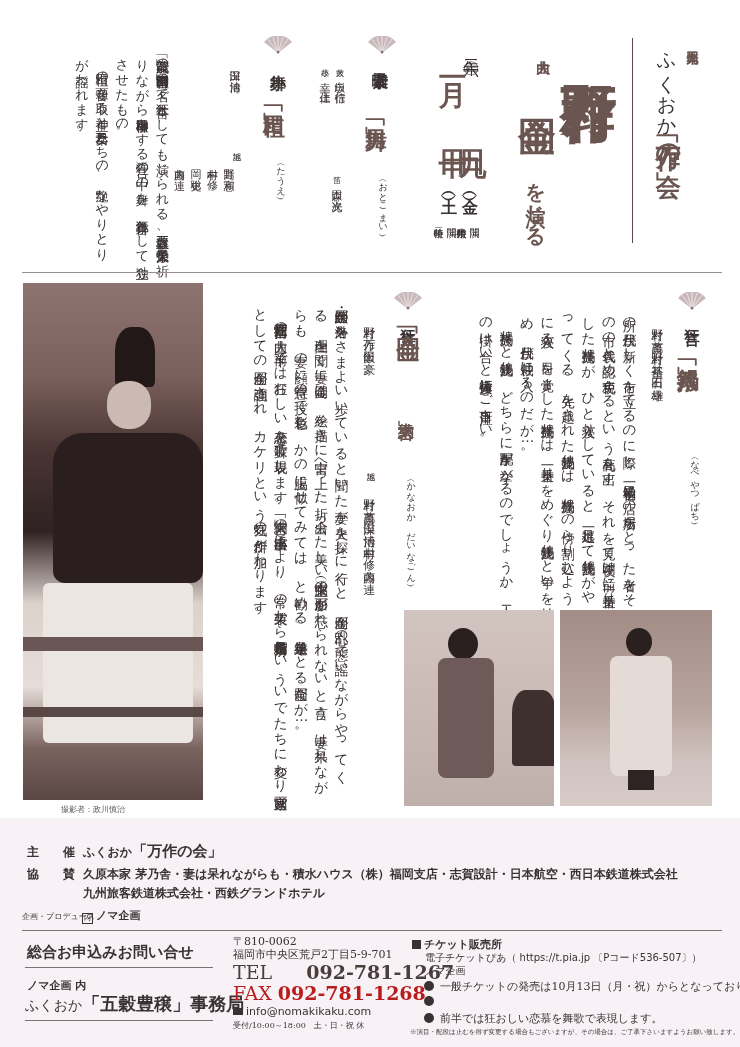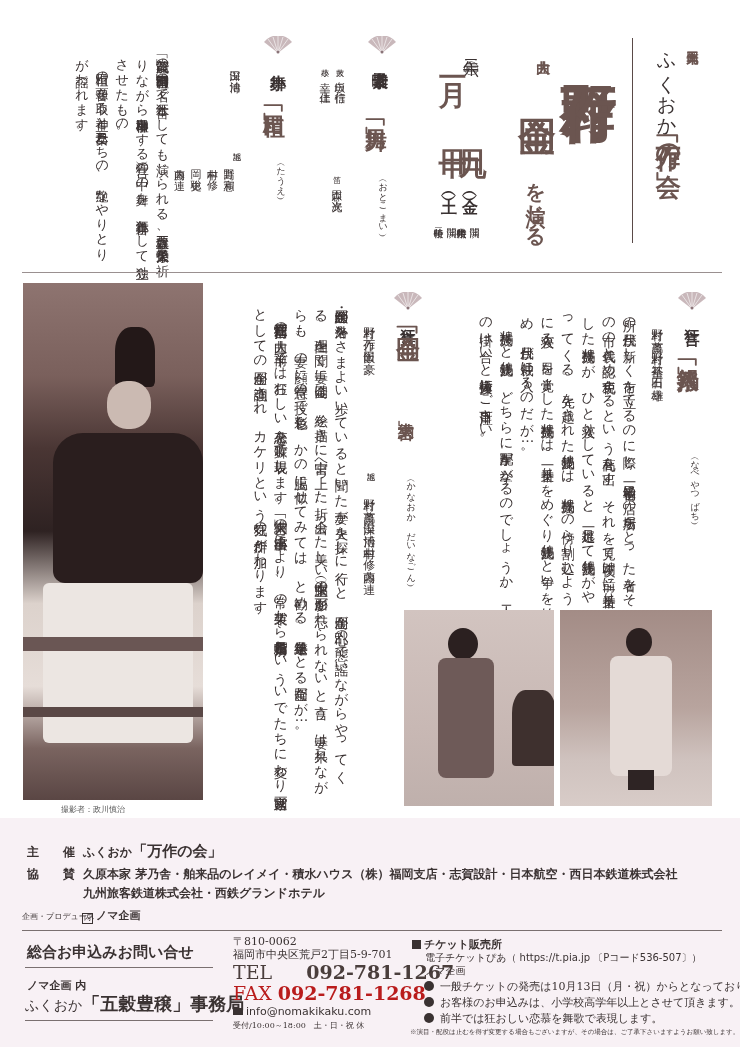--- a/index.html
+++ b/index.html
@@ -156,21 +156,21 @@
   <div class="abs" style="left:50px;top:46px;width:62px;height:120px;background:#e4dad6;border-radius:8px;"></div>
   <div class="abs" style="left:68px;top:160px;width:26px;height:20px;background:#2e2424;"></div>
 </div>
 
 <div class="footer-bg"></div>
 
 <div class="h" style="left:27px;top:842px;font-size:12px;font-weight:bold;">
   <span style="display:inline-block;width:56px;">主　　催</span><span>ふくおか</span><span style="font-size:15px;">「万作の会」</span>
 </div>
 <div class="h" style="left:27px;top:866px;font-size:12px;font-weight:bold;">
-  <span style="display:inline-block;width:56px;">協　　賛</span><span>久原本家 茅乃舎・舶来品のレイメイ・積水ハウス（株）福岡支店・志賀設計・日本航空・西日本鉄道株式会社</span>
+  <span style="display:inline-block;width:56px;">協　　賛</span><span>久原本家 茅乃舎・妻は呆れながらも・積水ハウス（株）福岡支店・志賀設計・日本航空・西日本鉄道株式会社</span>
 </div>
 <div class="h" style="left:83px;top:885px;font-size:12px;font-weight:bold;">九州旅客鉄道株式会社・西鉄グランドホテル</div>
 <div class="h" style="left:22px;top:908px;font-size:11px;">
   <span style="font-size:8px;display:inline-block;width:60px;">企画・プロデュース</span><span style="display:inline-block;width:11px;height:11px;border:1px solid #3a3232;font-size:7px;line-height:9px;text-align:center;vertical-align:-1px;margin-right:3px;">内</span><span style="font-weight:bold;">ノマ企画</span>
 </div>
 
 <div class="hr" style="left:22px;top:930px;width:700px;background:#7a7070;"></div>
 
 <div class="h sans" style="left:27px;top:943px;font-size:15px;font-weight:bold;">総合お申込みお問い合せ</div>
 <div class="hr" style="left:25px;top:967px;width:188px;background:#7a7070;"></div>
@@ -192,15 +192,15 @@
   <span style="display:inline-block;width:10px;height:7px;background:#3a3232;margin-right:3px;vertical-align:0px;"></span><span>info@nomakikaku.com</span>
 </div>
 <div class="h" style="left:233px;top:1020px;font-size:8px;">受付/10:00～18:00　土・日・祝 休</div>
 
 <div class="h" style="left:412px;top:937px;font-size:11px;font-weight:bold;">
   <span style="display:inline-block;width:9px;height:9px;background:#3a3232;margin-right:3px;vertical-align:-1px;"></span><span>チケット販売所</span>
 </div>
 <div class="h sans" style="left:425px;top:951px;font-size:10px;">電子チケットぴあ（ https://t.pia.jp 〔Pコード536-507〕）</div>
 <div class="h" style="left:425px;top:964px;font-size:10px;">ノマ企画</div>
 <div class="h" style="left:424px;top:979px;font-size:11px;"><span class="bul"></span><span>一般チケットの発売は10月13日（月・祝）からとなっております。</span></div>
-<div class="h" style="left:424px;top:995px;font-size:11px;"><span class="bul"></span><span>お客様のお申込みは、小学校高学年以上とさせて頂きます。</span></div>
+<div class="h" style="left:424px;top:995px;font-size:11px;"><span class="bul"></span></div>
 <div class="h" style="left:424px;top:1011px;font-size:11px;"><span class="bul"></span><span>前半では狂おしい恋慕を舞歌で表現します。</span></div>
 <div class="h" style="left:410px;top:1028px;font-size:6.5px;">※演目・配役は止むを得ず変更する場合もございますが、その場合は、ご了承下さいますようお願い致します。</div>
 
 </body></html>

